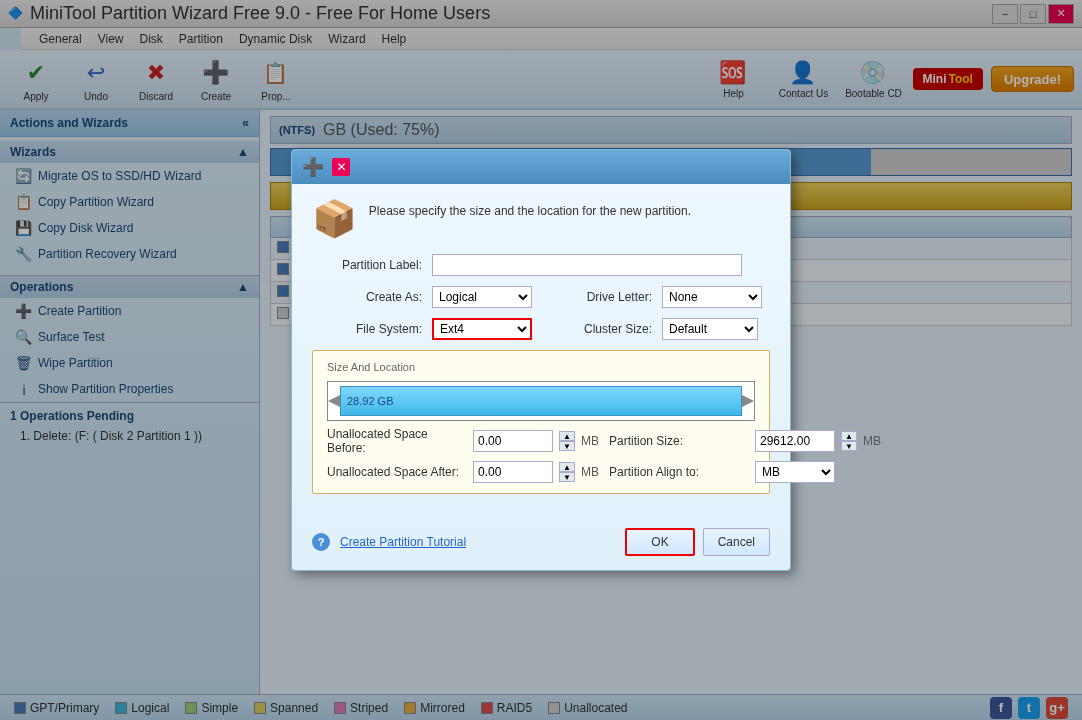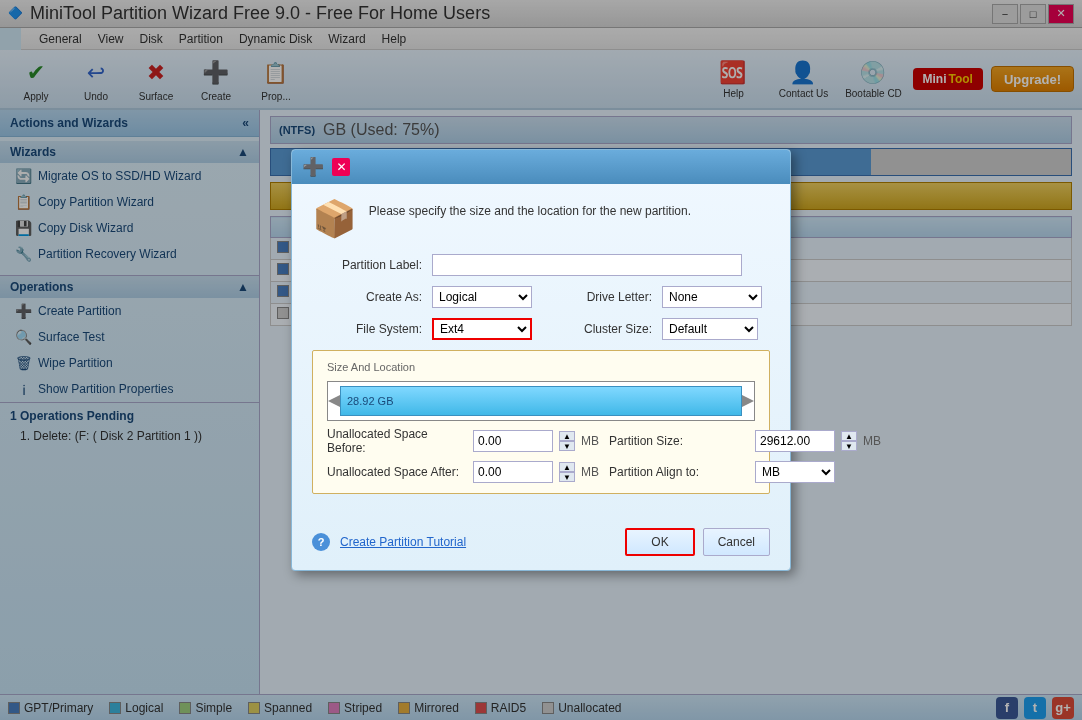--- a/index.html
+++ b/index.html
@@ -115,21 +115,21 @@
     .partition-table { width: 100%; border-collapse: collapse; margin-top: 4px; }
     .partition-table th { background: linear-gradient(to bottom, #d0e8f8, #b8d8f0); padding: 3px 6px; border: 1px solid #aac; text-align: left; font-weight: bold; color: #1a4a7a; }
     .partition-table td { padding: 3px 6px; border: 1px solid #ccc; color: #333; }
     .partition-table tr:nth-child(even) { background: rgba(255,255,255,0.5); }
     .status-dot { width: 12px; height: 12px; display: inline-block; border: 1px solid #888; margin-right: 4px; }
 
     
     .statusbar {
       position: absolute; bottom: 0; left: 0; right: 0;
       height: 26px; background: linear-gradient(to bottom, #d0e8f8, #b8d8f0);
-      border-top: 1px solid #aac; display: flex; align-items: center; padding: 0 8px; gap: 16px;
+      border-top: 1px solid #aac; display: flex; align-items: center; padding: 0 14px; gap: 16px;
     }
     .legend-item { display: flex; align-items: center; gap: 4px; font-size: 11px; color: #333; }
     .legend-box { width: 12px; height: 12px; border: 1px solid #888; }
     .statusbar-right { margin-left: auto; display: flex; gap: 6px; }
     .social-btn { width: 22px; height: 22px; border-radius: 4px; display: flex; align-items: center; justify-content: center; font-size: 13px; font-weight: bold; color: white; cursor: pointer; }
 
     
     .modal-overlay {
       position: absolute; top: 0; left: 0; right: 0; bottom: 0;
       background: rgba(0,0,0,0.3); display: flex; align-items: center; justify-content: center; z-index: 100;
@@ -215,21 +215,21 @@
   <div class="toolbar-btn">
     <div class="toolbar-btn-icon apply-icon">✔</div>
     <span class="toolbar-btn-label">Apply</span>
   </div>
   <div class="toolbar-btn">
     <div class="toolbar-btn-icon undo-icon">↩</div>
     <span class="toolbar-btn-label">Undo</span>
   </div>
   <div class="toolbar-btn">
     <div class="toolbar-btn-icon discard-icon">✖</div>
-    <span class="toolbar-btn-label">Surface</span>
+    <span class="toolbar-btn-label">Discard</span>
   </div>
   <div class="toolbar-btn">
     <div class="toolbar-btn-icon create-icon">➕</div>
     <span class="toolbar-btn-label">Create</span>
   </div>
   <div class="toolbar-btn">
     <div class="toolbar-btn-icon props-icon">📋</div>
     <span class="toolbar-btn-label">Prop...</span>
   </div>
   <div class="toolbar-right">

